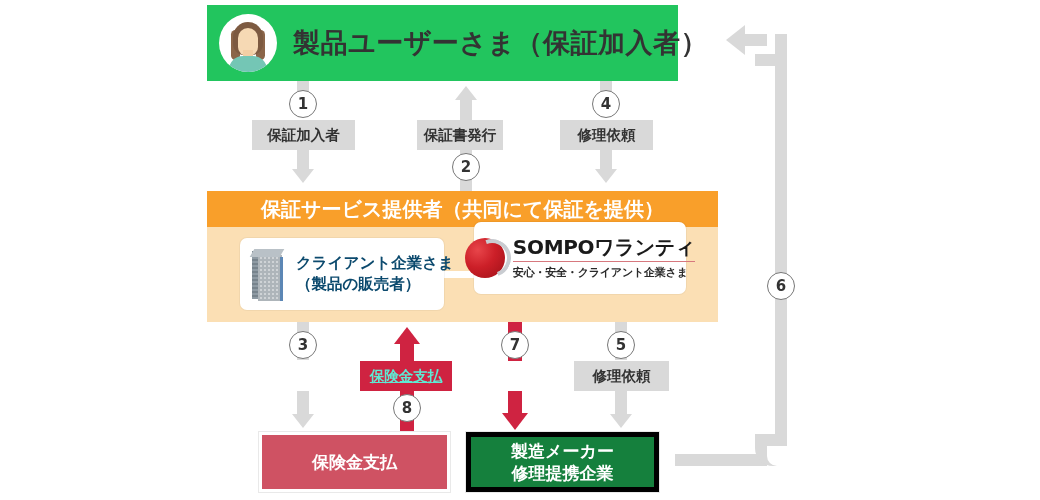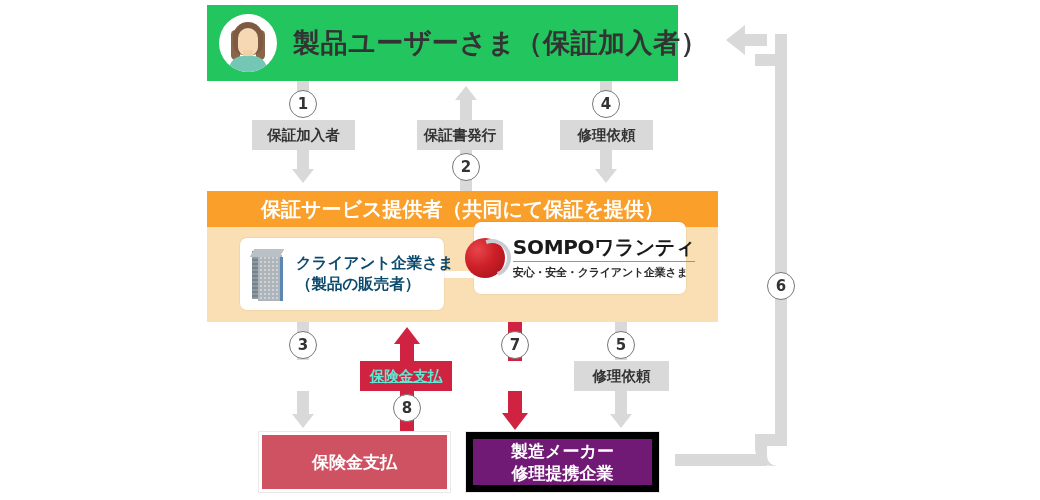--- a/index.html
+++ b/index.html
@@ -61,22 +61,22 @@
     border:4px solid #c9ccd1;border-left-color:transparent;border-bottom-color:transparent;transform:rotate(25deg);}
   .sompo-txtwrap{display:flex;flex-direction:column;}
   .sompo-name{font-size:20px;font-weight:bold;color:#1a1a1a;letter-spacing:-0.3px;line-height:1.05;white-space:nowrap;}
   .sompo-rule{height:1px;background:#d7787e;margin:3px 0 3px 0;}
   .sompo-tag{font-size:11px;font-weight:bold;color:#2a2a2a;letter-spacing:-0.2px;white-space:nowrap;}
 
   
   .box-insurer{left:259px;top:432px;width:191px;height:60px;background:#cf5263;
     border:3px solid #ffffff;box-shadow:0 0 0 1px #e9e9e9;
     display:flex;align-items:center;justify-content:center;}
-  .box-maker{left:466px;top:432px;width:193px;height:60px;background:#701a75;
-    border:7px solid #000000;box-shadow:0 0 0 1px #e9e9e9;
+  .box-maker{left:466px;top:432px;width:193px;height:60px;background:#15803d;
+    border:5px solid #000000;box-shadow:0 0 0 1px #e9e9e9;
     display:flex;align-items:center;justify-content:center;}
   .box-txt{font-size:17px;font-weight:bold;color:#ffffff;line-height:1.3;text-align:center;white-space:pre-line;}
 
   
   .shaft{background:#d9d9d9;}
   .shaft-red{background:#cf2341;}
   .head-down{width:0;height:0;border-left:11px solid transparent;border-right:11px solid transparent;border-top:14px solid #d9d9d9;}
   .head-down-red{width:0;height:0;border-left:13px solid transparent;border-right:13px solid transparent;border-top:17px solid #cf2341;}
   .head-up{width:0;height:0;border-left:11px solid transparent;border-right:11px solid transparent;border-bottom:14px solid #d9d9d9;}
   .head-up-red{width:0;height:0;border-left:13px solid transparent;border-right:13px solid transparent;border-bottom:17px solid #cf2341;}

